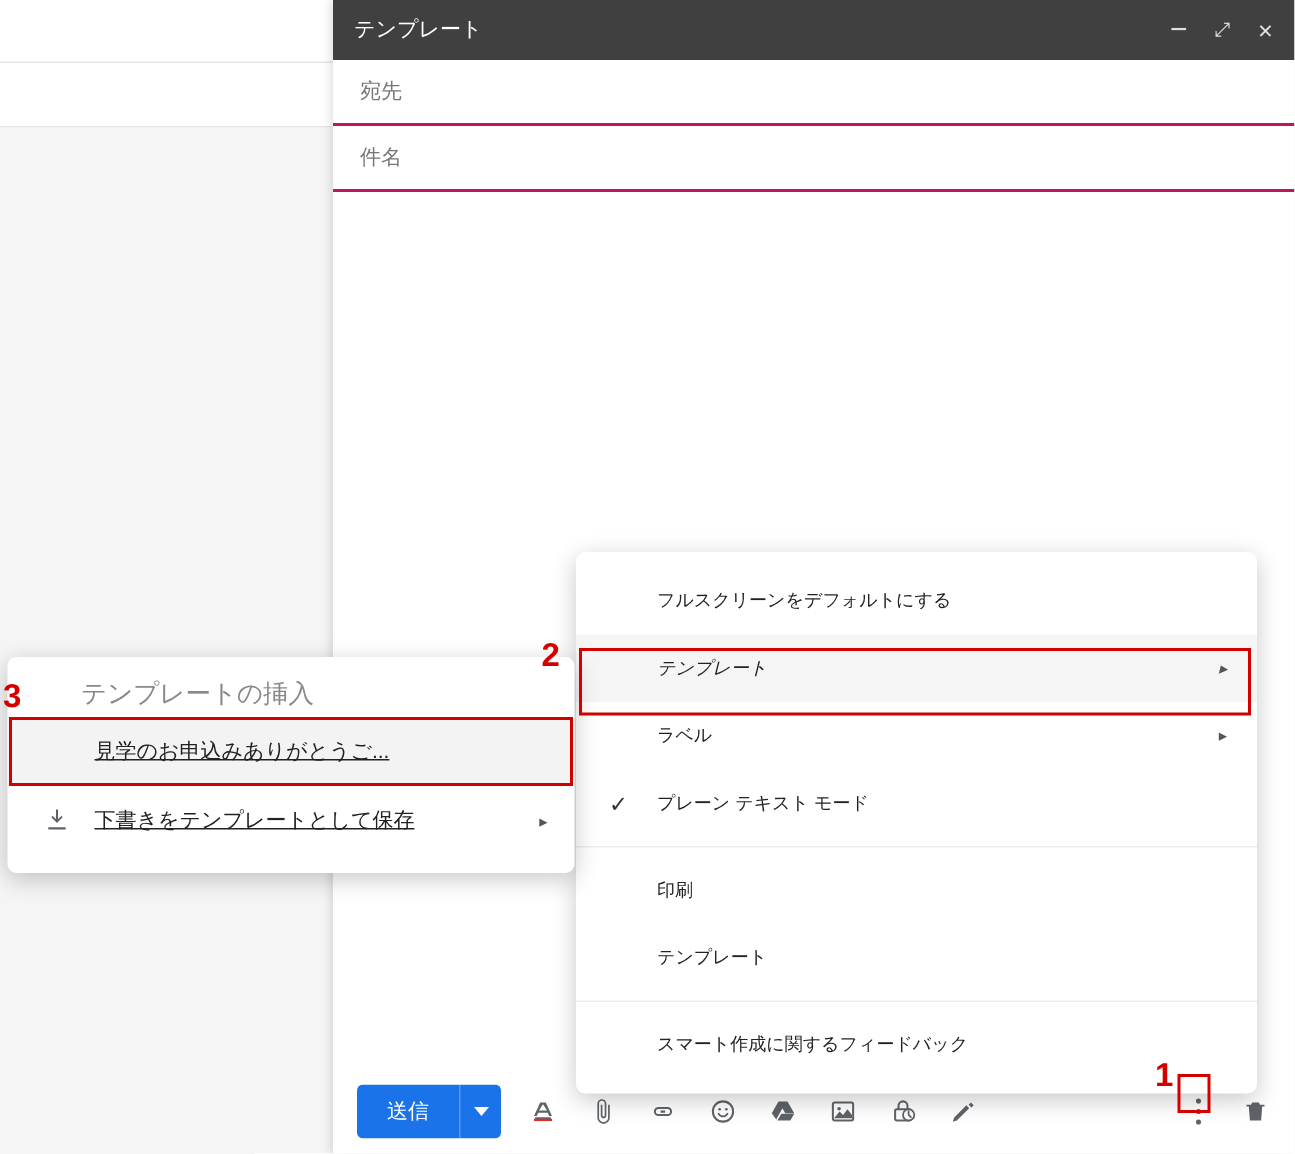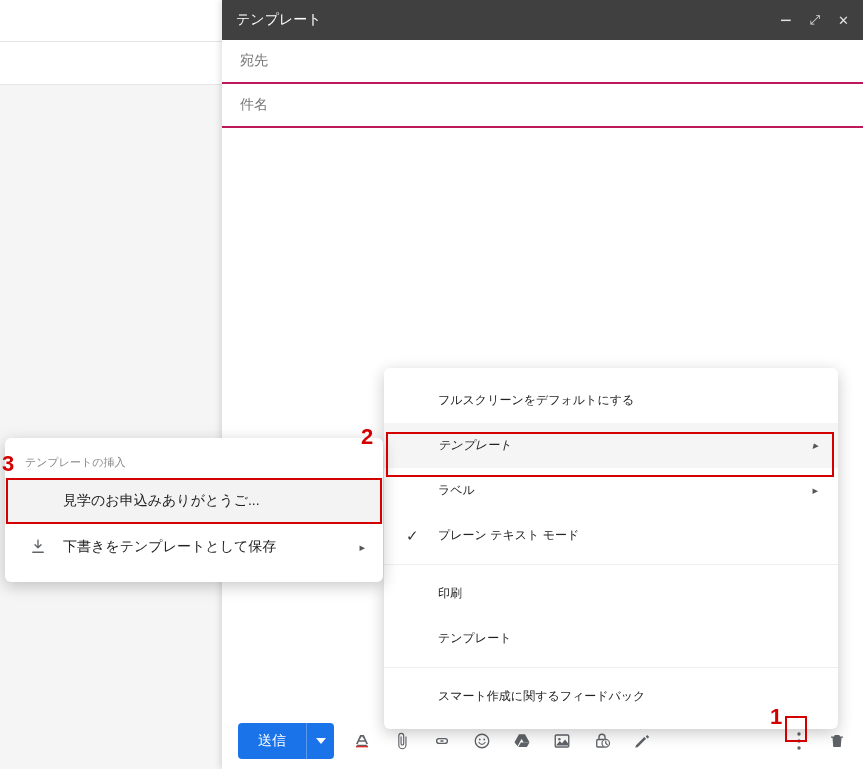--- a/index.html
+++ b/index.html
@@ -37,22 +37,22 @@
 
 .menu1 { position: absolute; left: 384px; top: 368px; width: 454px; background: #fff; border-radius: 6px; box-shadow: 0 4px 16px rgba(0,0,0,.22); padding: 10px 0; font-size: 12px; color: #222; }
 .menu1-item { height: 45px; display: flex; align-items: center; padding: 0 26px 0 54px; position: relative; cursor: pointer; }
 .menu1-item.has-sub::after { content: "▸"; position: absolute; right: 20px; color: #555; font-size: 11px; }
 .menu1-item.checked::before { content: "✓"; position: absolute; left: 22px; font-size: 15px; color: #333; }
 .menu1-sep { height: 1px; background: #eee; margin: 6px 0; }
 .menu1-item.templates { background: #f5f5f5; font-style: italic; }
 
 
 .menu2 { position: absolute; left: 5px; top: 438px; width: 378px; background: #fff; border-radius: 6px; box-shadow: 0 4px 16px rgba(0,0,0,.22); padding: 8px 0 12px 0; font-size: 14px; color: #222; }
-.menu2-header { height: 32px; display: flex; align-items: center; padding: 0 20px; color: #888; font-size: 11px; }
-.menu2-item { height: 46px; display: flex; align-items: center; padding: 0 22px; position: relative; cursor: pointer; gap: 14px; }
+.menu2-header { height: 32px; display: flex; align-items: center; padding: 0 20px; color: #888; font-size: 17px; margin-left: 29px; }
+.menu2-item { height: 46px; display: flex; align-items: center; padding: 0 22px; position: relative; cursor: pointer; gap: 14px; text-decoration: underline; }
 .menu2-item.has-sub::after { content: "▸"; position: absolute; right: 18px; color: #555; font-size: 11px; }
 .menu2-item.hover { background: #f3f3f3; }
 .menu2-icon { width: 22px; height: 22px; display: inline-flex; align-items: center; justify-content: center; color: #5f6368; }
 .menu2-item.insert-item { padding-left: 58px; }
 
 
 .anno { position: absolute; color: #d40000; font-weight: 700; font-size: 22px; z-index: 50; }
 .anno-box { position: absolute; border: 2px solid #d40000; z-index: 49; pointer-events:none; }
 </style>
 </head>

